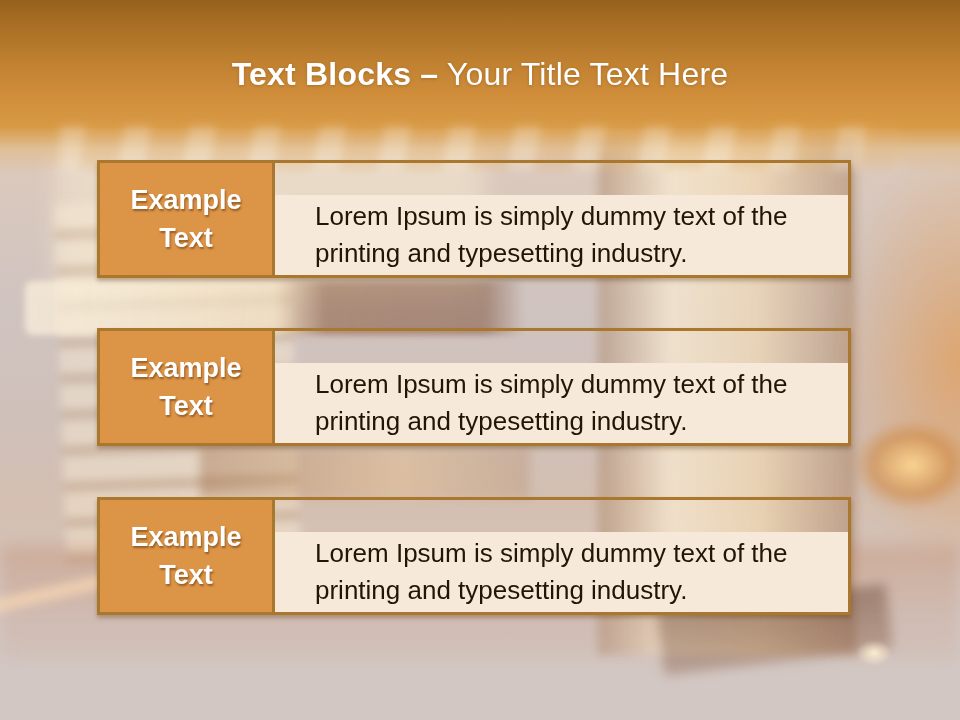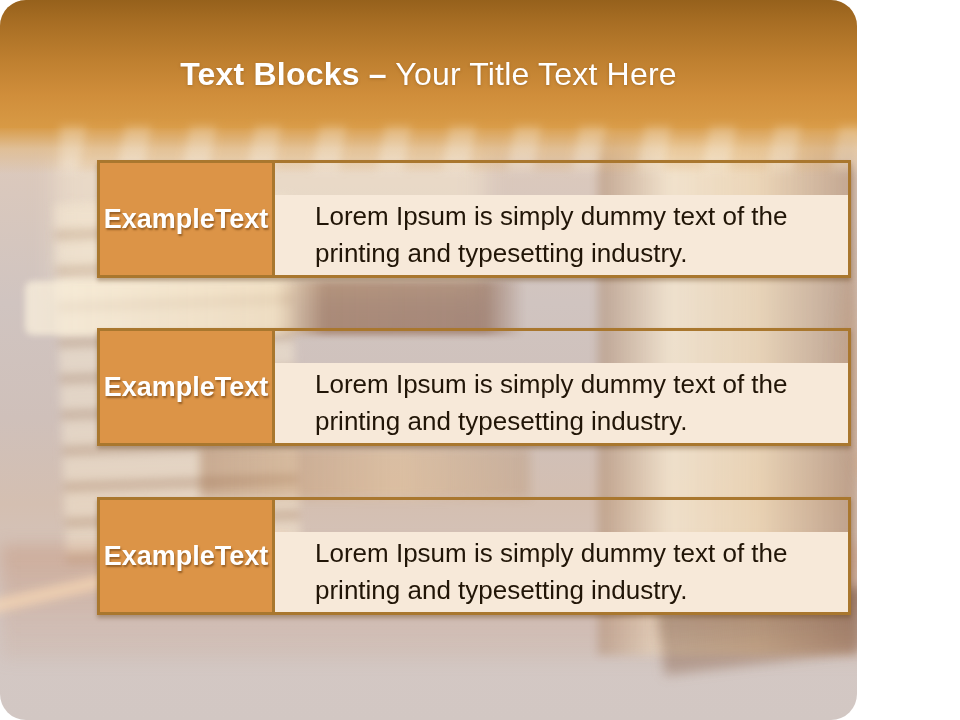--- a/index.html
+++ b/index.html
@@ -1,21 +1,20 @@
 <!DOCTYPE html>
 <html><head>
 <meta charset="utf-8">
 <style>
   * { margin:0; padding:0; box-sizing:border-box; }
   html,body { background:#ffffff; }
   .slide {
-    position:relative; width:857px; height:720px; overflow:hidden;
+    position:relative; width:960px; height:720px; overflow:hidden;
     font-family:"Liberation Sans", sans-serif;
     background:linear-gradient(180deg,#e6d2bb 0%, #dcc9bc 22%, #d0c4c0 42%, #cfc0ba 58%, #d4bfb1 70%, #d4c8c4 86%, #d2c7c3 100%);
-    border-radius:26px;
   }
   .bg-shape { position:absolute; pointer-events:none; }
   .books-wash { left:55px; top:145px; width:430px; height:150px; background:rgba(247,233,209,0.5); filter:blur(12px); }
   .book-stack { left:60px; top:200px; width:235px; height:360px;
     background:repeating-linear-gradient(180deg, rgba(247,234,211,0.75) 0px 26px, rgba(189,156,120,0.55) 26px 36px);
     filter:blur(5px); opacity:.65; transform:rotate(-2deg); }
   .flat-book { left:25px; top:281px; width:500px; height:54px; border-radius:8px;
     background:linear-gradient(90deg, rgba(252,242,222,0.9) 0%, rgba(243,224,192,0.85) 50%, rgba(130,78,45,0.6) 60%, rgba(112,62,36,0.55) 92%, rgba(112,62,36,0) 100%);
     filter:blur(3px); opacity:.8; }
   .strap { left:598px; top:135px; width:258px; height:520px;
@@ -48,21 +47,21 @@
     color:#ffffff; font-size:32px; line-height:40px; letter-spacing:0.2px;
     text-shadow:0 1px 3px rgba(110,65,15,0.35); z-index:5; }
   .title .em { font-weight:bold; }
 
   .block { position:absolute; left:97px; width:754px; height:118px;
     border:3px solid #a9772e; display:flex; z-index:6;
     box-shadow:0 3px 4px rgba(96,60,20,0.35); }
   .block-1 { top:160px; } .block-2 { top:328px; } .block-3 { top:497px; }
   .block-label { flex:0 0 175px; width:175px; background:#dc9447; border-right:3px solid #a9772e;
     color:#ffffff; font-weight:bold; font-size:27px; line-height:38px;
-    display:flex; flex-direction:row; justify-content:center; align-items:center;
+    display:flex; flex-direction:column; justify-content:center; align-items:center;
     text-shadow:1px 2px 2px rgba(104,58,13,0.6); }
   .block-body { flex:1; background:#f7e9d9; display:flex; flex-direction:column;
     justify-content:center; padding-left:40px;margin-top:32px; }
   .block-body .line { font-size:26px; line-height:37px; color:#211507; }
 </style>
 </head>
 <body>
 
 <div class="slide">
 

